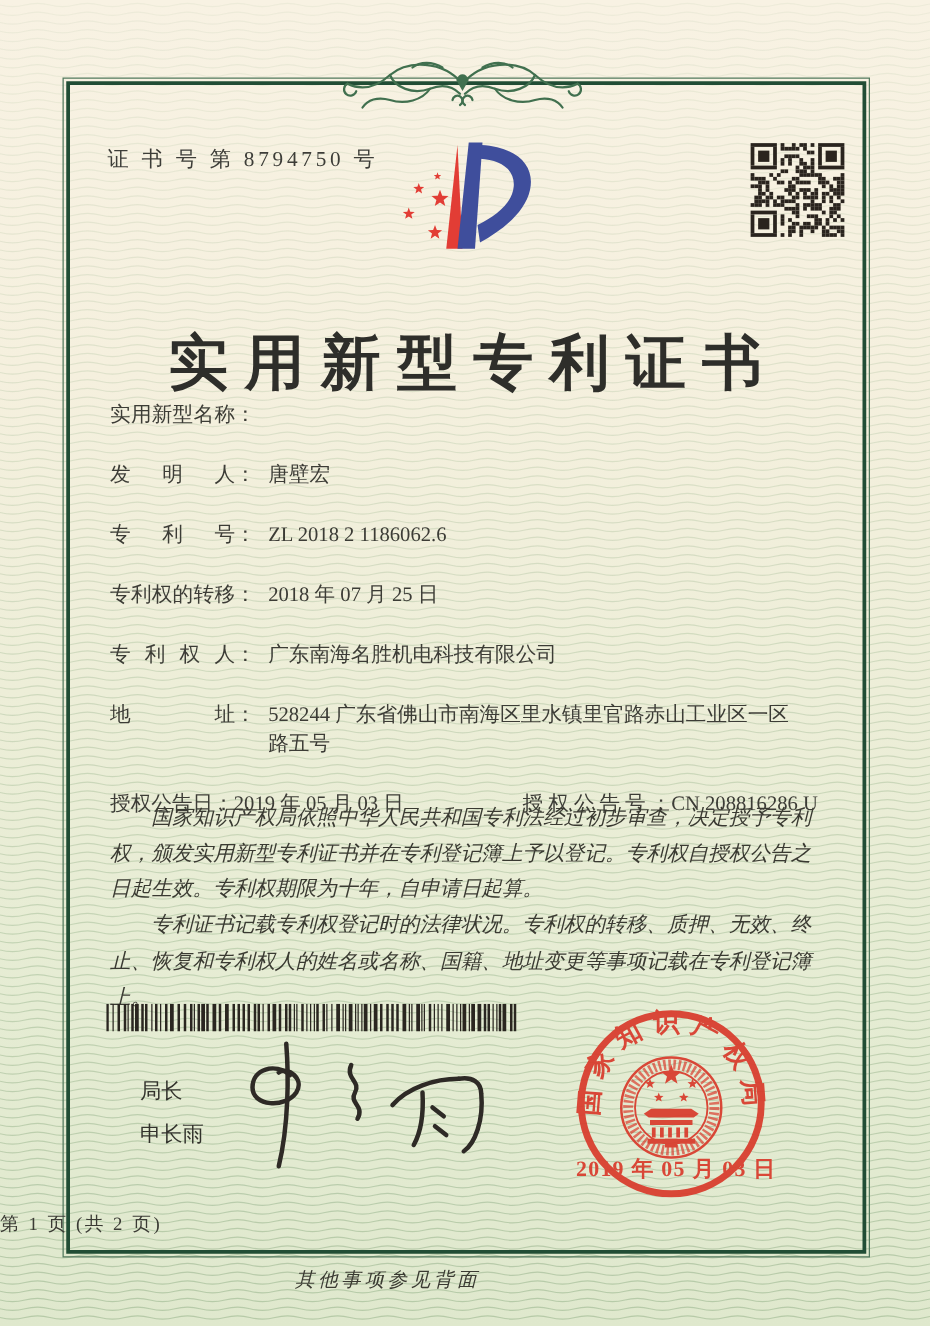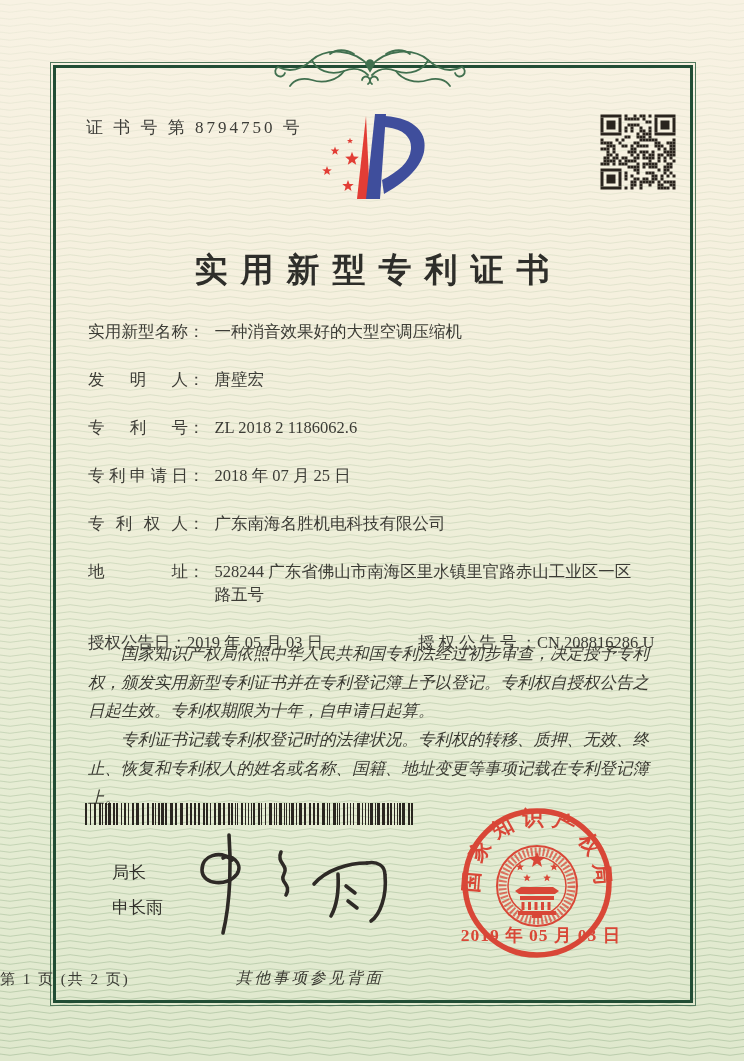--- a/index.html
+++ b/index.html
@@ -11,21 +11,21 @@
   .frame-outer{position:absolute;left:50px;top:62px;width:644px;height:942px;
                border:1px solid #52795d;z-index:1;}
   .frame-inner{position:absolute;left:2px;top:2px;right:2px;bottom:2px;
                border:3px solid #214d35;}
   .ornament{position:absolute;left:258px;top:40px;z-index:2;}
   .cert-no{position:absolute;left:86px;top:116px;font-size:17px;color:#3d3d38;
            letter-spacing:3px;z-index:3;}
   .logo{position:absolute;left:300px;top:102px;z-index:3;}
   .qr{position:absolute;left:599px;top:113px;z-index:3;}
   .title{position:absolute;left:0;top:226px;width:744px;text-align:center;
-         font-size:33px;font-weight:600;color:#2e2e2a;letter-spacing:13px;
+         font-size:48px;font-weight:600;color:#2e2e2a;letter-spacing:13px;
          text-indent:13px;z-index:3;}
   .fields{position:absolute;left:88px;top:320px;width:572px;z-index:3;
           font-size:16.5px;color:#3c3c36;}
   .row{display:flex;margin-bottom:25px;line-height:23px;}
   .row .lab{width:100px;text-align:justify;text-align-last:justify;flex:0 0 100px;}
   .row .colon{flex:0 0 auto;}
   .row .val{margin-left:10px;flex:1;}
   .grant-row{display:flex;margin-bottom:16px;line-height:23px;}
   .grant-left{display:flex;width:330px;flex:0 0 330px;}
   .grant-right{display:flex;flex:1;}
@@ -33,21 +33,21 @@
   .paras{position:absolute;left:88px;top:640px;width:572px;z-index:3;
          font-size:16.5px;font-style:italic;color:#3a3a32;line-height:1.74;}
   .paras p{margin:0;text-indent:2em;}
   .barcode{position:absolute;left:85px;top:803px;z-index:3;}
   .signer{position:absolute;left:90px;top:855px;z-index:3;font-size:17px;
           color:#32322c;line-height:35px;margin-left:22px;}
   .signature{position:absolute;left:180px;top:830px;z-index:4;}
   .seal{position:absolute;left:437px;top:790px;z-index:5;opacity:0.92;}
   .page-info{position:absolute;left:0;top:970px;width:744px;text-align:left;
              font-size:15px;color:#3a3a34;z-index:3;letter-spacing:2px;}
-  .back-note{position:absolute;left:0;top:968px;width:620px;text-align:center;
+  .back-note{position:absolute;left:0;top:1014px;width:620px;text-align:center;
              font-size:15.5px;font-style:italic;color:#3a3a32;z-index:3;letter-spacing:3px;}
 </style>
 </head>
 <body>
 
 <div class="page">
 
   <svg id="bgwaves" width="744" height="1061">
       <path d="M0 4 q 10 2.6 20 0 t 20 0 t 20 0 t 20 0 t 20 0 t 20 0 t 20 0 t 20 0 t 20 0 t 20 0 t 20 0 t 20 0 t 20 0 t 20 0 t 20 0 t 20 0 t 20 0 t 20 0 t 20 0 t 20 0 t 20 0 t 20 0 t 20 0 t 20 0 t 20 0 t 20 0 t 20 0 t 20 0 t 20 0 t 20 0 t 20 0 t 20 0 t 20 0 t 20 0 t 20 0 t 20 0 t 20 0 t 20 0" fill="none" stroke="#8fae85" stroke-width="0.9" stroke-opacity="0.10"></path>
       <path d="M0 11 q 10 2.6 20 0 t 20 0 t 20 0 t 20 0 t 20 0 t 20 0 t 20 0 t 20 0 t 20 0 t 20 0 t 20 0 t 20 0 t 20 0 t 20 0 t 20 0 t 20 0 t 20 0 t 20 0 t 20 0 t 20 0 t 20 0 t 20 0 t 20 0 t 20 0 t 20 0 t 20 0 t 20 0 t 20 0 t 20 0 t 20 0 t 20 0 t 20 0 t 20 0 t 20 0 t 20 0 t 20 0 t 20 0 t 20 0" fill="none" stroke="#8fae85" stroke-width="0.9" stroke-opacity="0.10"></path>
@@ -473,34 +473,33 @@
         <rect x="73.5" y="73.5" width="3.0" height="3.0" fill="#2a241e"></rect>
       </g>
   </svg>
 
   <h1 class="title">实用新型专利证书</h1>
 
   <div class="fields">
     <div class="row">
       <span class="lab">实用新型名称</span>
         <span class="colon">：</span>
-      <span class="val">一种消音效果好的大型空调压缩机</span>
     </div>
     <div class="row">
       <span class="lab">发明人</span>
         <span class="colon">：</span>
       <span class="val">唐壁宏</span>
     </div>
     <div class="row">
       <span class="lab">专利号</span>
         <span class="colon">：</span>
       <span class="val">ZL 2018 2 1186062.6</span>
     </div>
     <div class="row">
-      <span class="lab">专利申请日</span>
+      <span class="lab">专利权的转移</span>
         <span class="colon">：</span>
       <span class="val">2018 年 07 月 25 日</span>
     </div>
     <div class="row">
       <span class="lab">专利权人</span>
         <span class="colon">：</span>
       <span class="val">广东南海名胜机电科技有限公司</span>
     </div>
     <div class="row">
       <span class="lab">地址</span>

